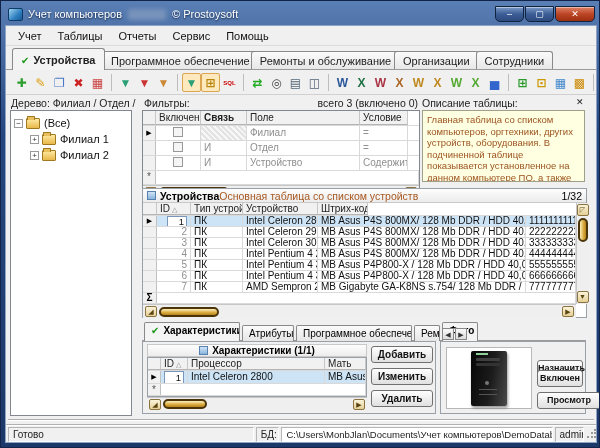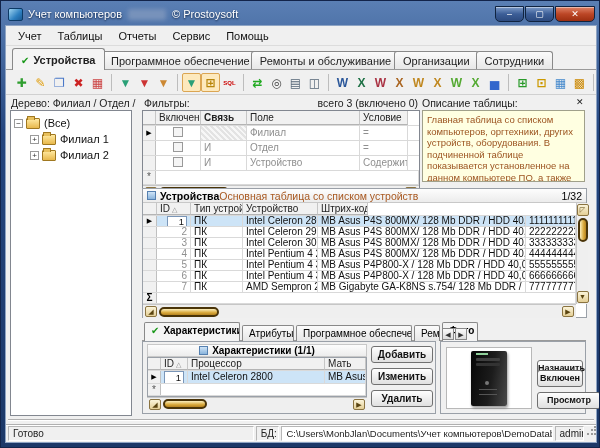--- a/index.html
+++ b/index.html
@@ -76,21 +76,21 @@
   #charpanel{position:absolute;left:136px;top:315px;width:294px;height:73px;border:1px solid #9aa0a8;background:#f0f0f0;}
   #photopanel{position:absolute;left:434px;top:315px;width:146px;height:73px;border:1px solid #9aa0a8;background:#f0f0f0;}
   #photoimg{position:absolute;left:5px;top:5px;width:86px;height:62px;background:#fff;border:1px solid #b8b8b8;}
   #tower{position:absolute;left:24px;top:3px;width:36px;height:55px;background:linear-gradient(100deg,#060606,#1c1c1c 55%,#4a4a4a);border-radius:2px;box-shadow:1px 2px 3px rgba(0,0,0,.4);}
   #tower .drive{position:absolute;left:5px;top:7px;width:24px;height:3px;background:#3f3f3f;border-radius:1px;}
   #tower .drive2{position:absolute;left:5px;top:12px;width:24px;height:3px;background:#333;border-radius:1px;}
   #tower .logo{position:absolute;left:5px;top:2px;width:12px;height:2px;background:#8fd09a;}
   #tower .pwr{position:absolute;left:14px;top:30px;width:4px;height:4px;border-radius:50%;background:#777;}
   #tower .slots{position:absolute;left:8px;top:38px;width:18px;height:6px;border-top:1px solid #555;border-bottom:1px solid #555;}
   
-  #statusbar{position:absolute;left:0;top:399px;width:590px;height:17px;background:#f0f0f0;border-top:1px solid #fff;box-shadow:0 -1px 0 #b0b0b0;display:flex;align-items:flex-start;font-size:10px;}
+  #statusbar{position:absolute;left:0;top:399px;width:590px;height:17px;background:#f0f0f0;border-top:1px solid #fff;box-shadow:0 -1px 0 #b0b0b0;display:flex;align-items:center;font-size:10px;}
   .spanel{height:15px;border:1px solid #b6b6b6;border-right-color:#fff;border-bottom-color:#fff;padding:1px 4px;margin-right:2px;white-space:nowrap;overflow:hidden;color:#222;}
   #divline{position:absolute;left:2px;top:393px;width:586px;height:2px;border-top:1px solid #b0b0b0;border-bottom:1px solid #fff;}
   .grip{width:10px;height:10px;margin-left:auto;background:
     radial-gradient(circle at 2px 8px,#9a9a9a 1px,transparent 1.2px),
     radial-gradient(circle at 6px 8px,#9a9a9a 1px,transparent 1.2px),
     radial-gradient(circle at 6px 4px,#9a9a9a 1px,transparent 1.2px),
     radial-gradient(circle at 9px 8px,#9a9a9a 1px,transparent 1.2px),
     radial-gradient(circle at 9px 4px,#9a9a9a 1px,transparent 1.2px),
     radial-gradient(circle at 9px 1px,#9a9a9a 1px,transparent 1.2px);}
   .newrow-star{font-size:10px;color:#555;text-align:center;}

